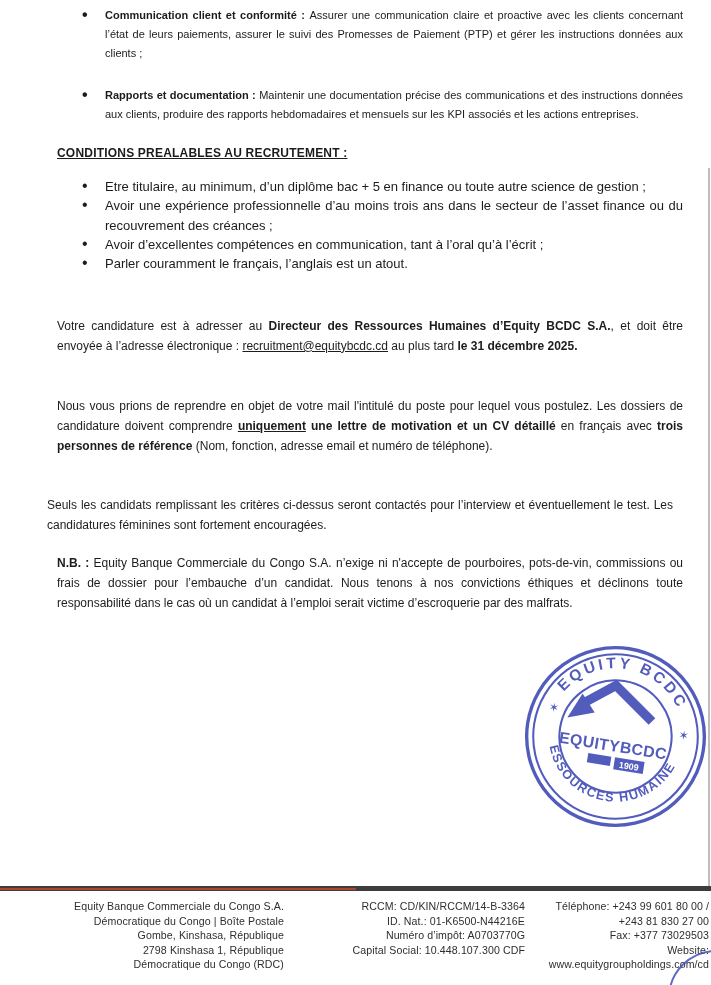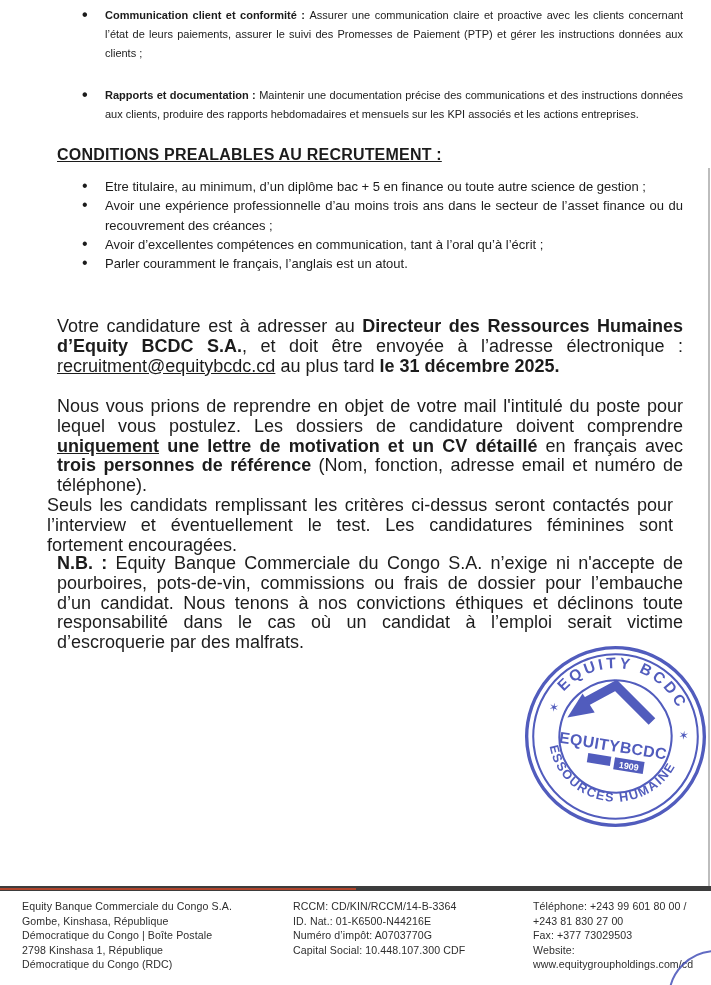--- a/index.html
+++ b/index.html
@@ -2,41 +2,41 @@
 <html><head>
 <meta charset="utf-8">
 <style>
   html,body{margin:0;padding:0;}
   body{
     width:711px;height:985px;position:relative;overflow:hidden;
     background:#ffffff;
     font-family:"Liberation Sans","DejaVu Sans",sans-serif;
     color:#1c1c1c;
   }
-  .block{position:absolute;text-align:justify;font-size:18px;line-height:19.8px;}
+  .block{position:absolute;text-align:justify;font-size:12px;line-height:19.8px;}
   .bullet-row{position:absolute;display:flex;width:601px;left:82px;}
   .bullet-row .marker{width:23px;flex:0 0 23px;font-weight:bold;}
   .bullet-row .btxt{flex:1;text-align:justify;font-size:11px;line-height:18.8px;}
   .cond-list{position:absolute;left:82px;top:177px;width:601px;}
   .cond-item{display:flex;}
   .cond-item .marker{width:23px;flex:0 0 23px;}
   .cond-item .btxt{flex:1;text-align:justify;font-size:13px;line-height:19.3px;}
   .heading{
     position:absolute;left:57px;top:146px;
-    font-size:16px;font-weight:bold;text-decoration:underline;
+    font-size:12px;font-weight:bold;text-decoration:underline;
     letter-spacing:.2px;
     text-align:center;
   }
   .stamp-wrap{position:absolute;left:522px;top:643px;width:187px;height:187px;opacity:.88;}
   .stamp-wrap svg{width:100%;height:100%;transform:rotate(9deg);}
   .edge-line{position:absolute;left:708px;top:168px;width:2px;height:718px;background:#9a9a9a;opacity:.65;}
   .footer-rule{position:absolute;left:0;top:886px;width:711px;height:5px;}
   .footer-rule .accent{position:absolute;left:0;top:1.5px;width:356px;height:2px;}
   .footer-col{position:absolute;top:899px;font-size:10.6px;line-height:14.6px;color:#2e2e2e;letter-spacing:.1px;}
-  .footer-col div{white-space:nowrap;}
+  .footer-col div{white-space:nowrap;text-align:right;}
   .fc1{left:22px;width:262px;}
   .fc2{left:293px;width:232px;}
   .fc3{left:533px;width:176px;}
   .corner-arc{
     position:absolute;left:668px;top:950px;width:92px;height:92px;
     border:2.5px solid #3a46b4;border-radius:50%;opacity:.8;background:transparent;
   }
 </style>
 </head>
 <body>
@@ -107,22 +107,22 @@
 </div>
 
 <div class="edge-line"></div>
 
 <div class="footer-rule" style="background-color: rgb(61, 61, 61);">
   <div class="accent" style="background-color: rgb(176, 69, 44);"></div>
 </div>
 
 <div class="footer-col fc1">
   <div>Equity Banque Commerciale du Congo S.A.</div>
+  <div>Démocratique du Congo | Boîte Postale</div>
   <div>Gombe, Kinshasa, République</div>
-  <div>Démocratique du Congo | Boîte Postale</div>
   <div>2798 Kinshasa 1, République</div>
   <div>Démocratique du Congo (RDC)</div>
 </div>
 
 <div class="footer-col fc2">
   <div>RCCM: CD/KIN/RCCM/14-B-3364</div>
   <div>ID. Nat.: 01-K6500-N44216E</div>
   <div>Numéro d’impôt: A0703770G</div>
   <div>Capital Social: 10.448.107.300 CDF</div>
 </div>

